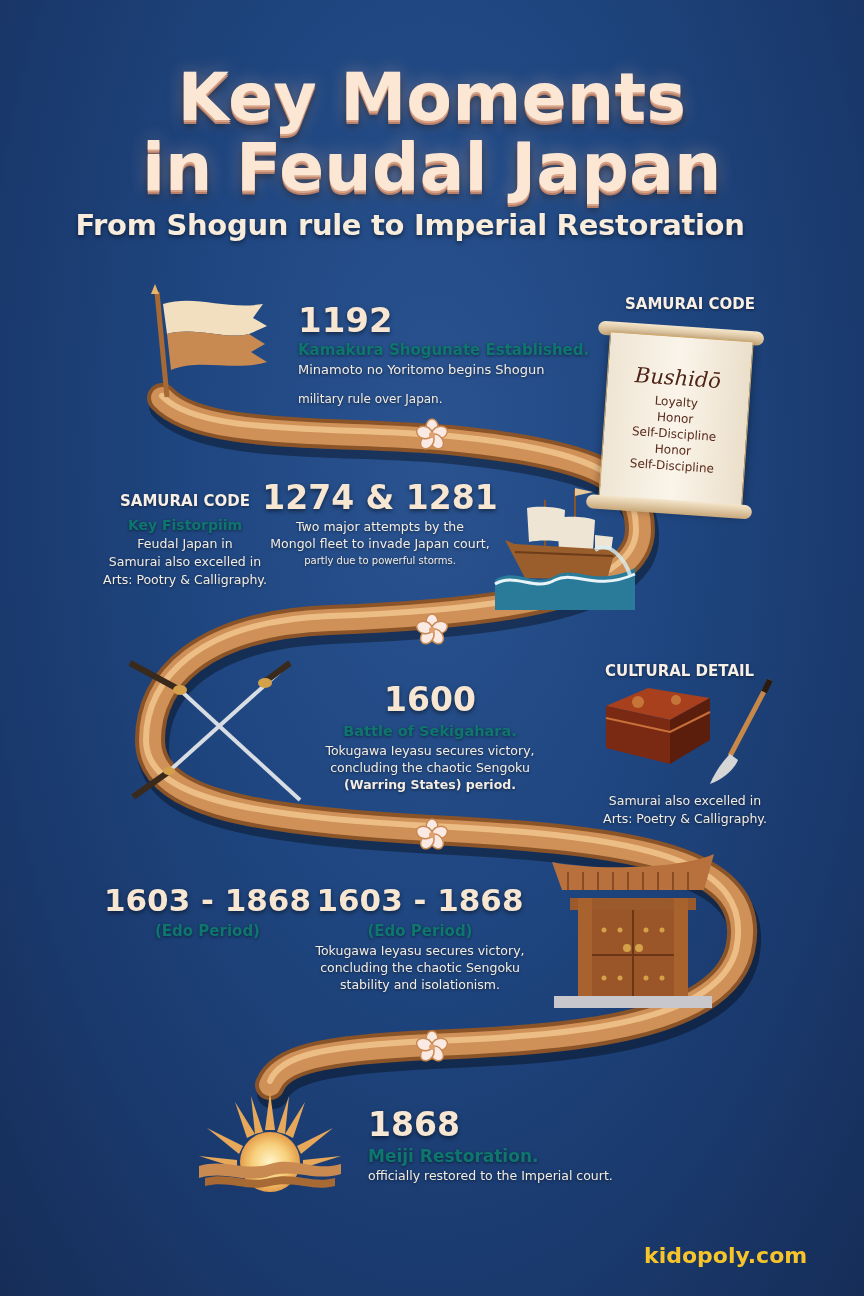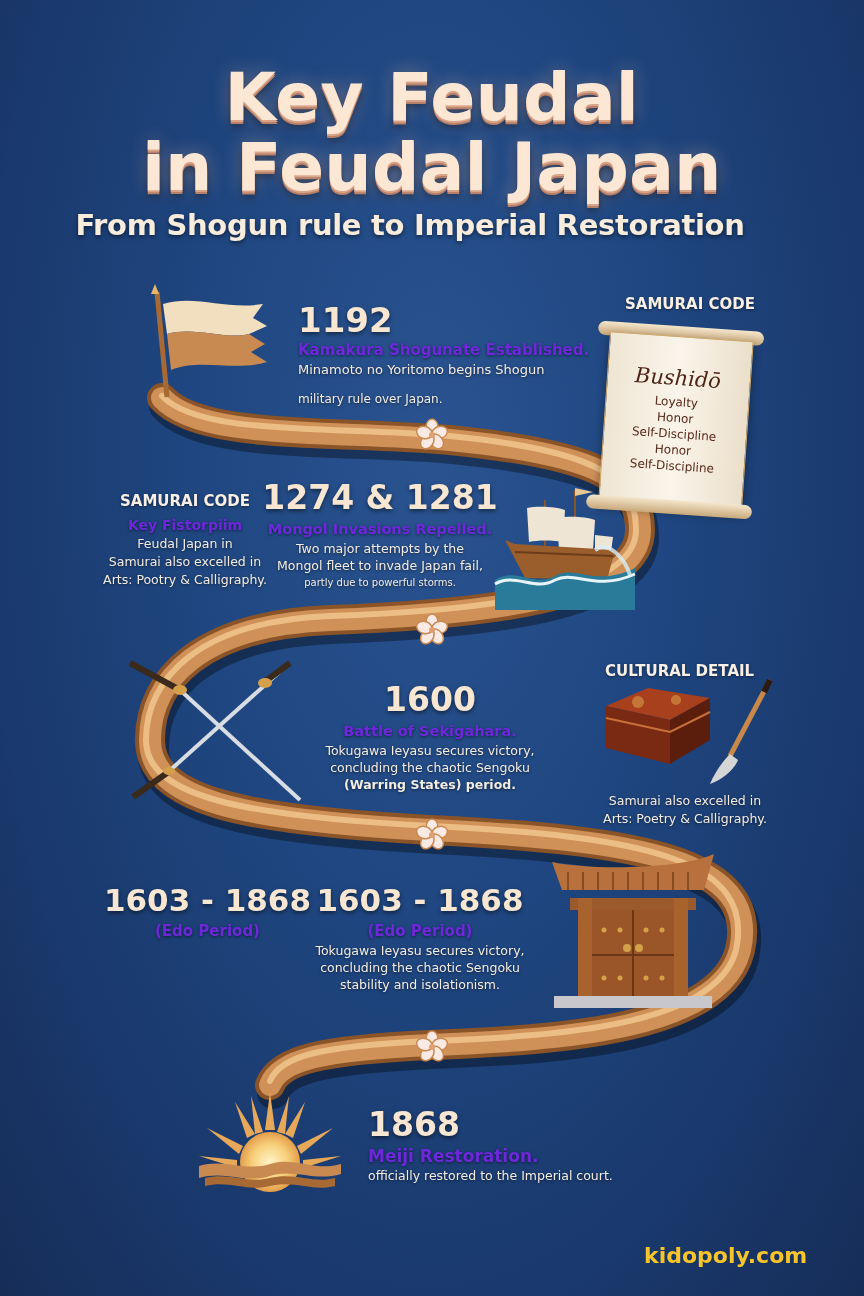--- a/index.html
+++ b/index.html
@@ -6,21 +6,21 @@
   body{width:864px;height:1296px;overflow:hidden;position:relative;
     background:radial-gradient(ellipse at 50% 35%, #2a5390 0%, #1f4680 40%, #1a3a6e 70%, #162d58 100%);
     font-family:"DejaVu Sans","Liberation Sans",sans-serif;color:#f6ead8;}
   .abs{position:absolute;}
   .title{left:0;width:864px;text-align:center;font-weight:bold;font-size:66px;line-height:72px;
     color:#fbe7d4;letter-spacing:0.5px;
     text-shadow:0 2px 0 #d9a58a,0 4px 0 #b8806a,0 6px 8px rgba(0,0,0,.45),0 0 18px rgba(255,200,170,.35);}
   .subtitle{left:0;width:820px;top:208px;text-align:center;font-weight:bold;font-size:29px;color:#f8ecdc;
     text-shadow:0 2px 4px rgba(0,0,0,.5);letter-spacing:-0.3px;}
   .year{font-weight:bold;color:#f7e6d2;text-shadow:0 2px 4px rgba(0,0,0,.5);}
-  .head{font-weight:bold;color:#6d28d9;text-shadow:0 1px 3px rgba(0,0,0,.5);}
+  .head{font-weight:bold;color:#0f766e;text-shadow:0 1px 3px rgba(0,0,0,.5);}
   .desc{color:#f3ece2;text-shadow:0 1px 3px rgba(0,0,0,.5);}
   .label{font-weight:bold;color:#f8f0e6;text-shadow:0 1px 3px rgba(0,0,0,.5);}
   .center{text-align:center;}
   svg{overflow:visible;}
   .scroll-text{font-family:"DejaVu Sans",sans-serif;text-align:center;color:#5a2c1c;}
   .brand{font-weight:bold;color:#f7c52a;font-size:22px;}
 </style>
 </head>
 <body>
 
@@ -86,21 +86,21 @@
       <ellipse cx="0" cy="-8" rx="6" ry="8"></ellipse>
         <ellipse cx="0" cy="-8" rx="6" ry="8" transform="rotate(72)"></ellipse>
         <ellipse cx="0" cy="-8" rx="6" ry="8" transform="rotate(144)"></ellipse>
         <ellipse cx="0" cy="-8" rx="6" ry="8" transform="rotate(216)"></ellipse>
         <ellipse cx="0" cy="-8" rx="6" ry="8" transform="rotate(288)"></ellipse>
     </g>
       <circle r="3" fill="#e0a070"></circle>
   </svg>
 </div>
 
-<div class="abs title" style="top:62px;">Key Feudal</div>
+<div class="abs title" style="top:62px;">Key Moments</div>
 <div class="abs title" style="top:132px;">in Feudal Japan</div>
 <div class="abs subtitle">From Shogun rule to Imperial Restoration</div>
 
 <svg class="abs" style="left:145px;top:282px;" width="130" height="120" viewBox="0 0 130 120">
   <line x1="12" y1="10" x2="22" y2="115" stroke="#a86a35" stroke-width="5"></line>
   <path d="M10 2 L14 12 L6 12 Z" fill="#e8b56a"></path>
   <path d="M18 22 C50 12, 80 28, 118 22 L108 36 L122 44 L104 52 C80 58, 50 44, 22 52 Z" fill="#f1dfbf"></path>
   <path d="M22 52 C50 44, 80 58, 104 52 L120 62 L106 70 L122 80 C90 90, 55 76, 26 88 Z" fill="#c98a52"></path>
 </svg>
 <div class="abs year" style="left:298px;top:300px;font-size:34px;">1192</div>
@@ -126,23 +126,22 @@
 <div class="abs center" style="left:95px;top:490px;width:180px;">
   <div class="label" style="font-size:15px;line-height:22px;">SAMURAI CODE</div>
   <div class="head" style="font-size:14px;line-height:20px;margin-top:3px;">Key Fistorpiim</div>
   <div class="desc" style="font-size:12.5px;line-height:18px;">Feudal Japan in</div>
   <div class="desc" style="font-size:12.5px;line-height:18px;">Samurai also excelled in</div>
   <div class="desc" style="font-size:12.5px;line-height:18px;">Arts: Pootry &amp; Calligraphy.</div>
 </div>
 
 <div class="abs center" style="left:260px;top:478px;width:240px;">
   <div class="year" style="font-size:33px;line-height:40px;">1274 &amp; 1281</div>
-  <div class="head" style="font-size:14.5px;line-height:22px;">Mongol Invasions Repelled.</div>
   <div class="desc" style="font-size:12.5px;line-height:17px;">Two major attempts by the</div>
-  <div class="desc" style="font-size:12.5px;line-height:17px;">Mongol fleet to invade Japan fail,</div>
+  <div class="desc" style="font-size:12.5px;line-height:17px;">Mongol fleet to invade Japan court,</div>
   <div class="desc" style="font-size:10px;line-height:17px;">partly due to powerful storms.</div>
 </div>
 <svg class="abs" style="left:495px;top:480px;" width="140" height="130" viewBox="0 0 140 130">
   <path d="M80 10 L80 75" stroke="#8a5428" stroke-width="2"></path>
   <path d="M50 20 L50 75" stroke="#8a5428" stroke-width="2"></path>
   <path d="M80 8 L98 12 L80 16 Z" fill="#e8c898"></path>
   <path d="M32 28 C40 26, 60 26, 70 30 L68 62 C58 60, 42 60, 34 62 Z" fill="#efe5d4"></path>
   <path d="M62 38 C72 36, 90 36, 100 40 L98 70 C88 68, 72 68, 64 70 Z" fill="#efe5d4"></path>
   <path d="M100 55 L118 57 L116 72 L100 72 Z" fill="#efe5d4"></path>
   <path d="M10 60 L20 64 L120 70 L112 100 L30 98 Z" fill="#9a5d2c"></path>

